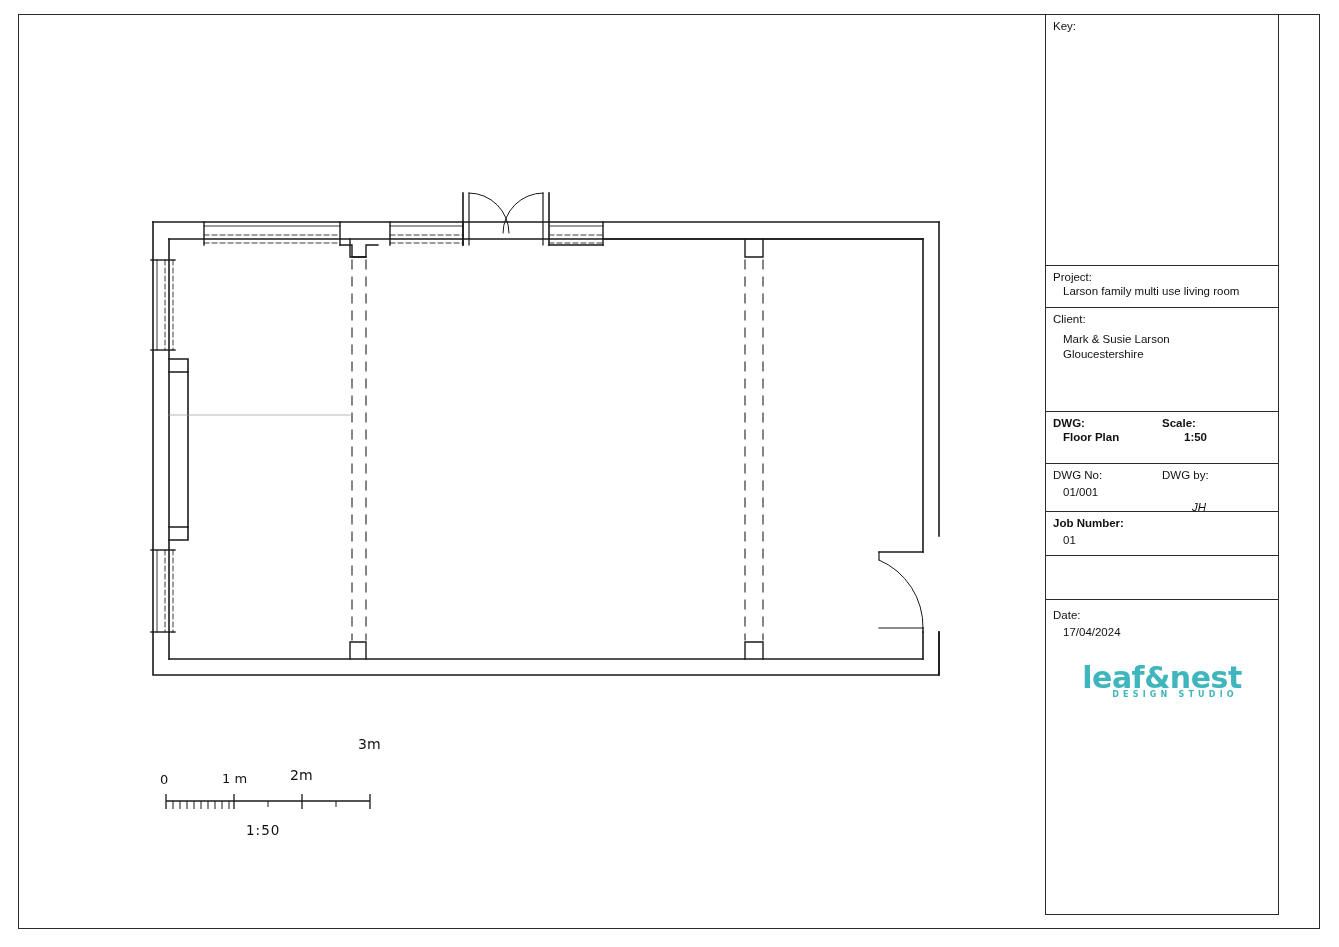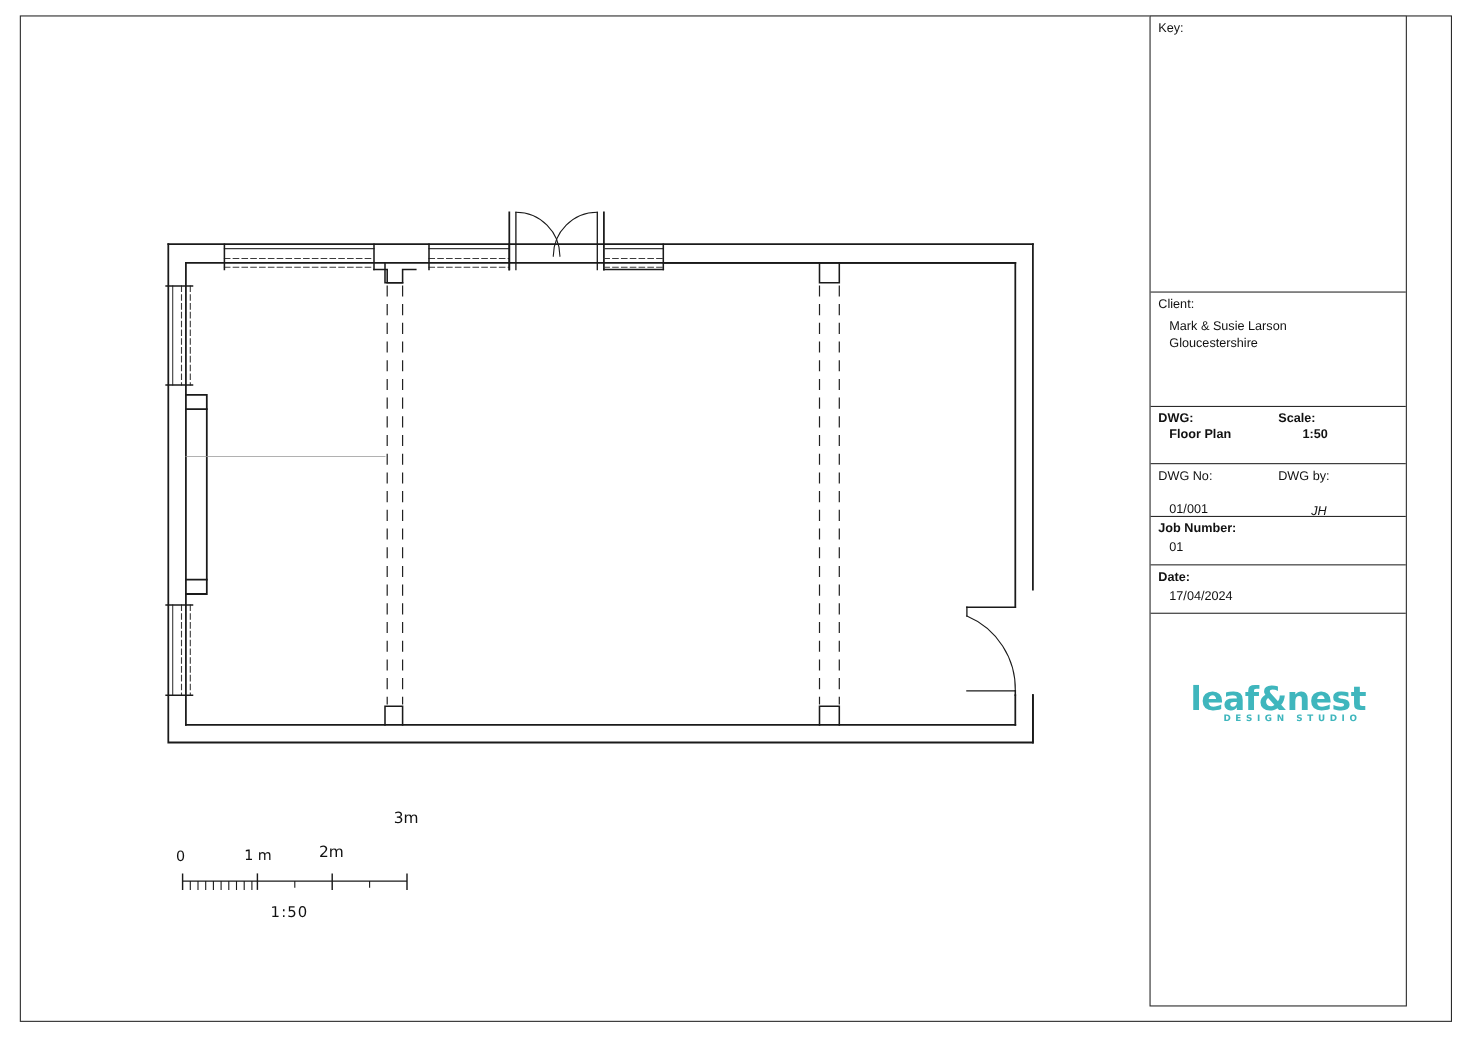--- a/index.html
+++ b/index.html
@@ -259,20 +259,24 @@
   </div>
 
   <div class="titleblock">
 
     <div class="tb-row row-key">
       <div class="tb-label">Key:</div>
       <div class="tb-value"></div>
     </div>
 
 
+    <div class="tb-row row-project">
+      <div class="tb-label">Project:</div>
+      <div class="tb-value">Larson family multi use living room</div>
+    </div>
 
     <div class="tb-row row-client">
       <div class="tb-label">Client:</div>
       <div class="tb-value" style="margin-top:6px;">Mark &amp; Susie Larson</div>
       <div class="tb-value">Gloucestershire</div>
     </div>
 
     <div class="tb-row row-dwg">
       <div class="tb-two">
         <div>
@@ -283,36 +287,36 @@
           <div class="tb-label">Scale:</div>
           <div class="tb-value" style="padding-left:22px;">1:50</div>
         </div>
       </div>
     </div>
 
     <div class="tb-row row-dwgno">
       <div class="tb-two">
         <div>
           <div class="tb-label">DWG No:</div>
-          <div class="tb-value" style="margin-top:16px;">01/001</div>
+          <div class="tb-value" style="margin-top:3px;">01/001</div>
         </div>
         <div class="right">
           <div class="tb-label">DWG by:</div>
           <div class="tb-value" style="padding-left:30px; margin-top:18px;font-style:italic;">JH</div>
         </div>
       </div>
     </div>
 
     <div class="tb-row row-job">
       <div class="tb-label" style="font-weight:bold;">Job Number:</div>
       <div class="tb-value" style="margin-top:3px;">01</div>
     </div>
 
     <div class="tb-row row-date">
-      <div class="tb-label" style="font-weight:bold;">Date:</div>
+      <div class="tb-label" style="font-weight:normal;margin-top:48px;">Date:</div>
       <div class="tb-value" style="margin-top:3px;">17/04/2024</div>
     </div>
 
     <div class="tb-row row-logo">
       <div class="logo-wrap">
         <div class="logo-main">leaf&amp;nest</div>
         <div class="logo-sub">DESIGN STUDIO</div>
       </div>
     </div>
 

